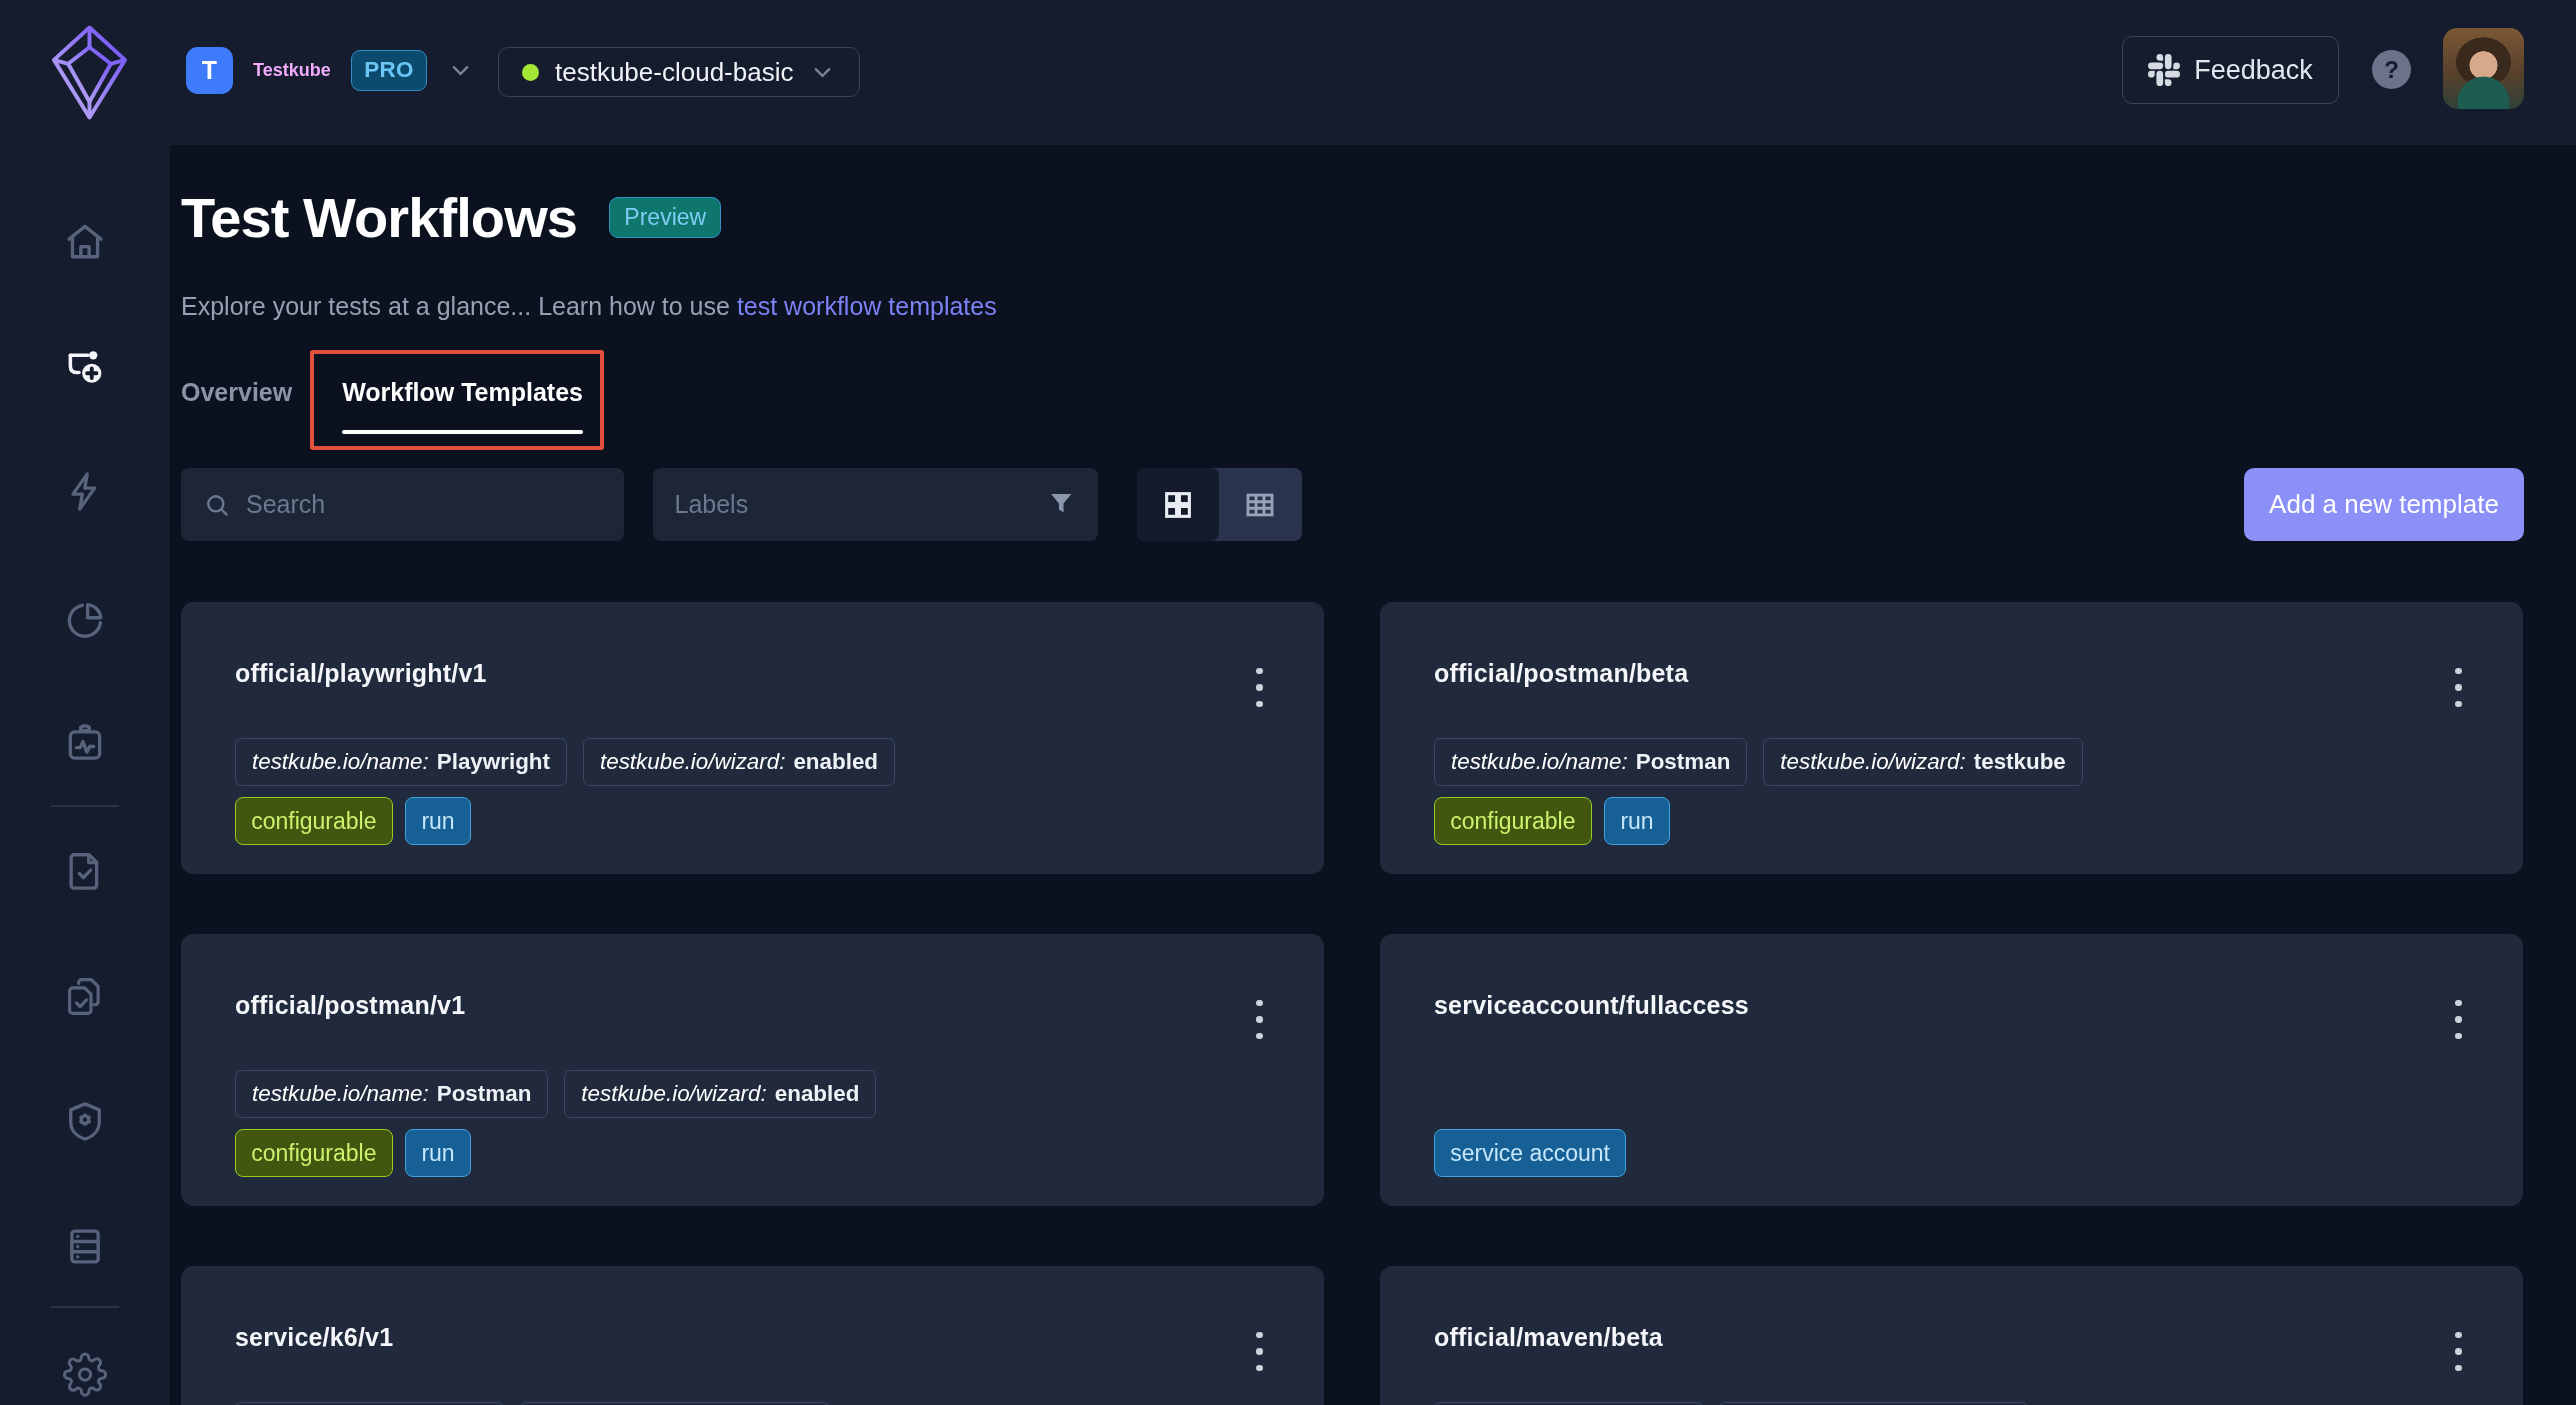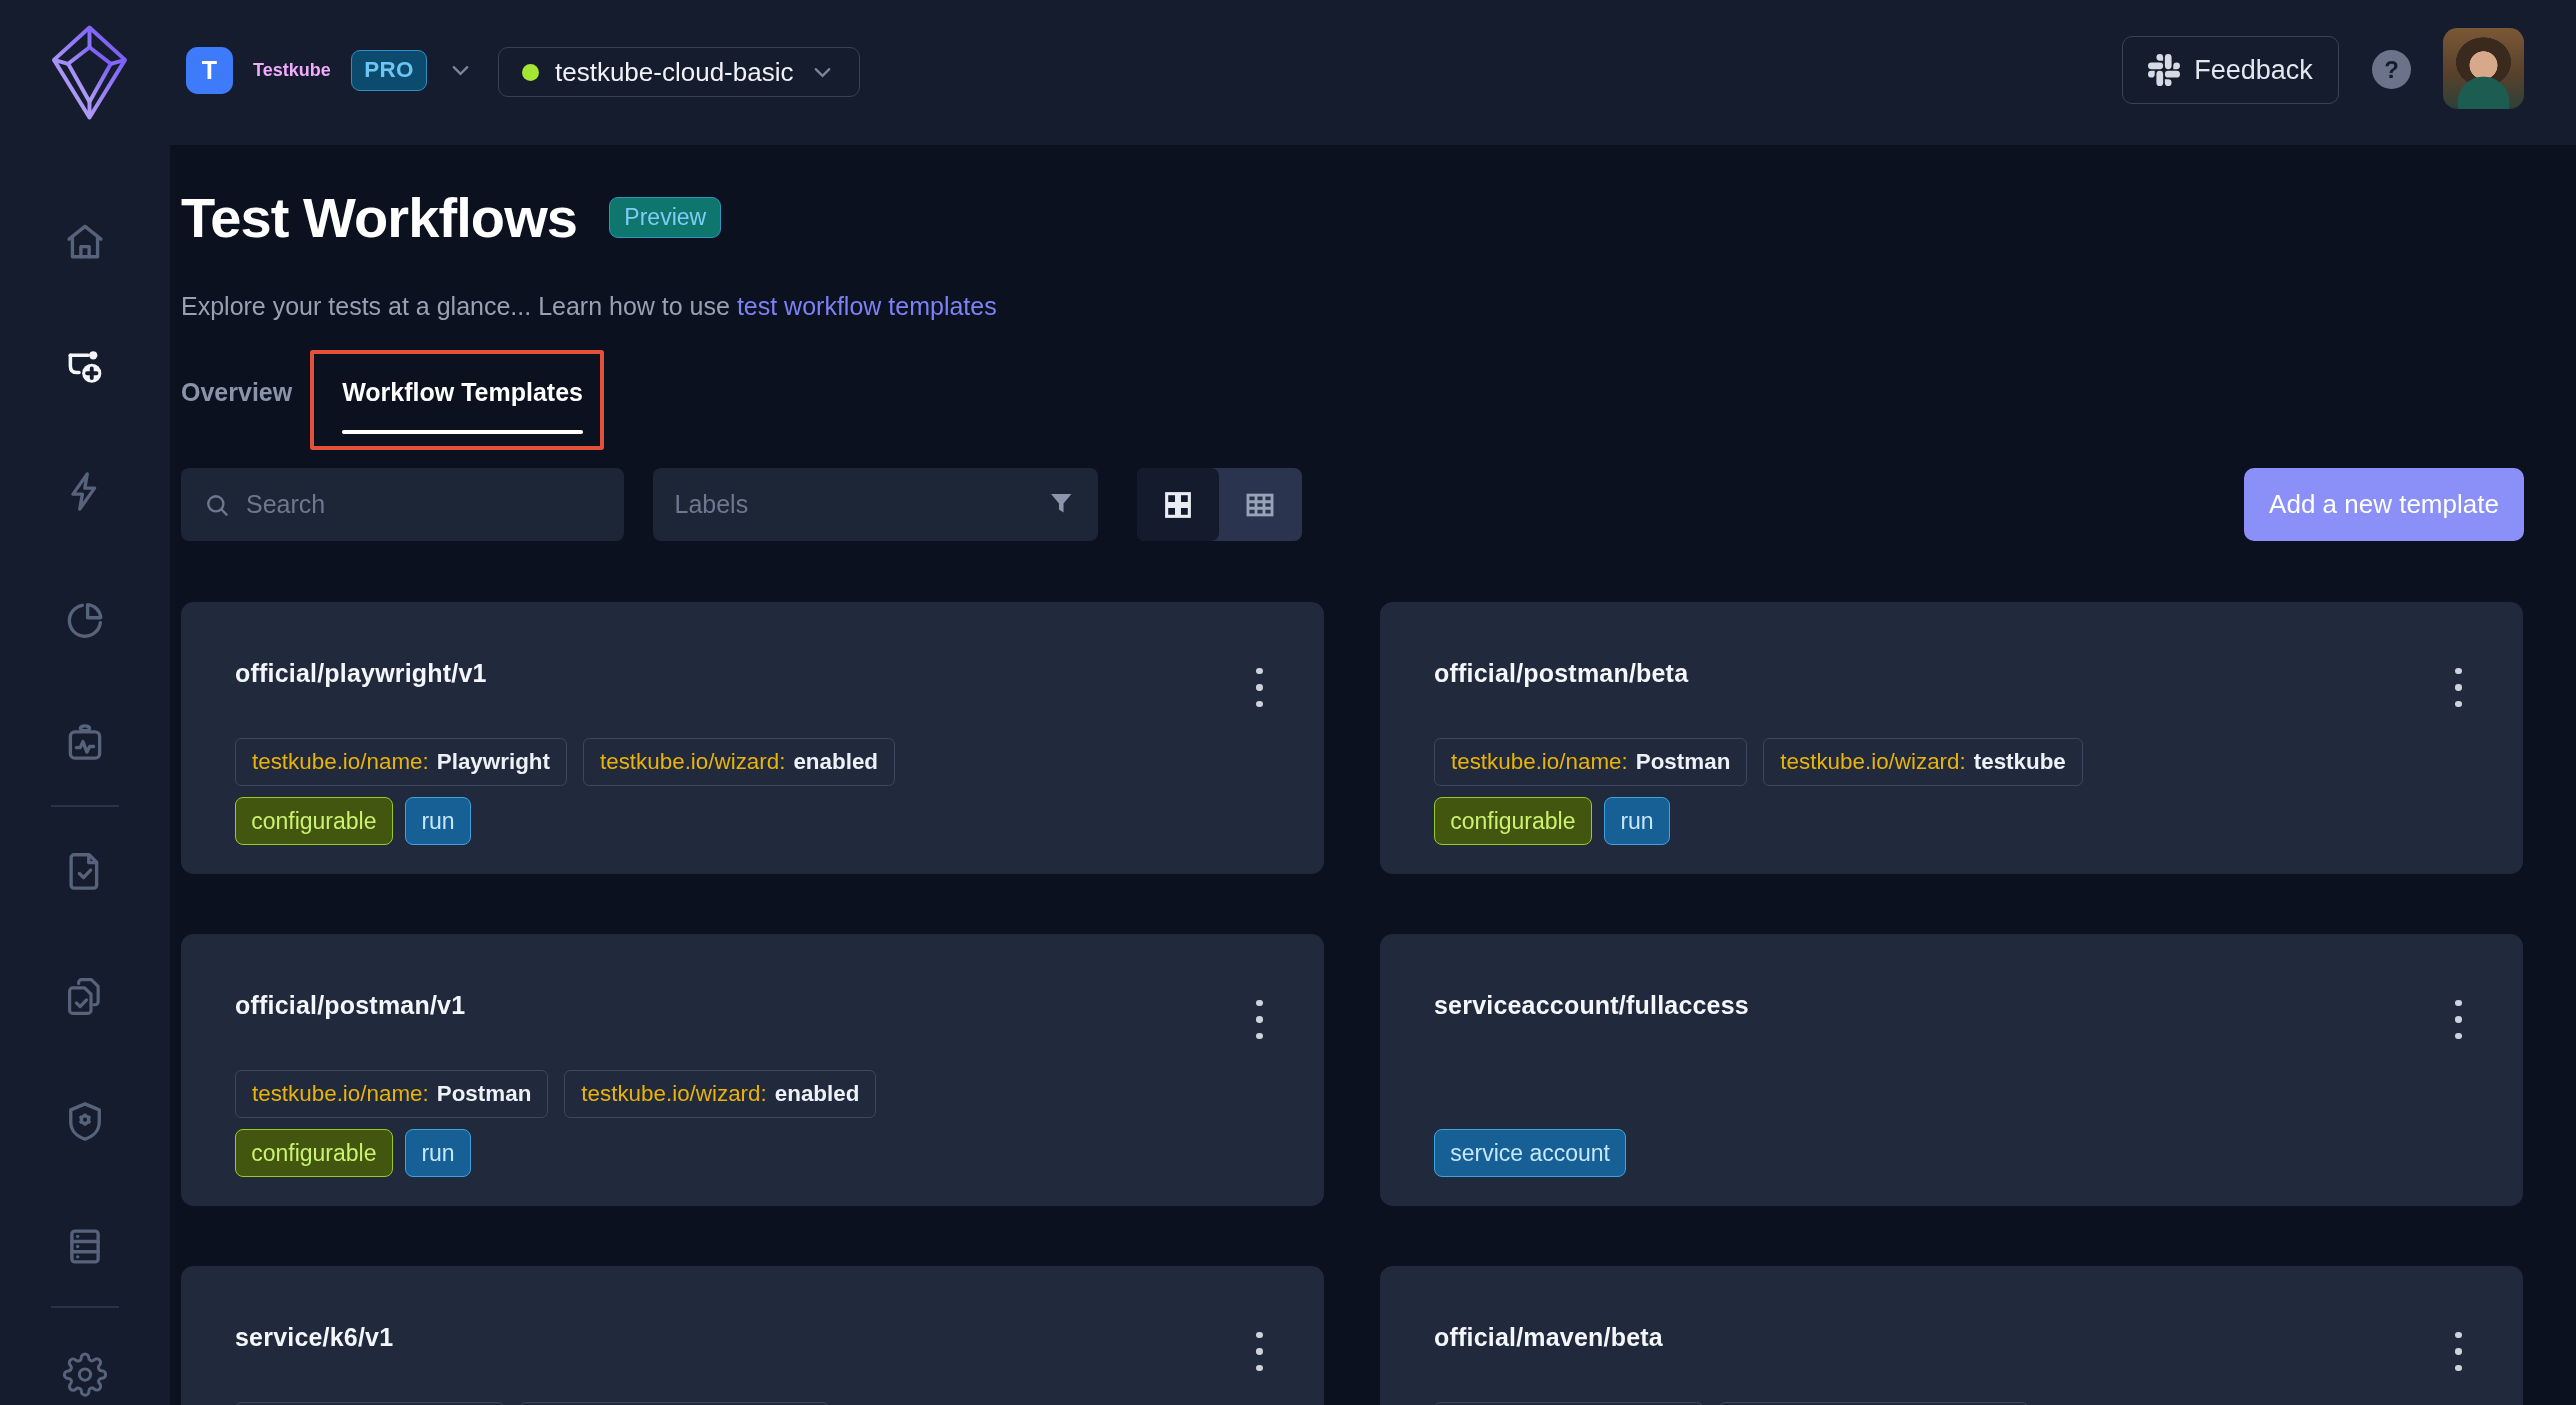--- a/index.html
+++ b/index.html
@@ -62,21 +62,21 @@
   .seg svg{width:34px;height:34px;}
   .add-btn{position:absolute;left:2244px;top:0;width:280px;height:73px;background:#8a90f7;border-radius:10px;color:#fff;font-size:26px;display:flex;align-items:center;justify-content:center;cursor:pointer;}
 
   
   .card{position:absolute;width:1143px;height:272px;background:#202a3c;border-radius:12.5px;cursor:pointer;}
   .card-title{position:absolute;left:54px;top:57px;font-size:25px;font-weight:700;color:#f4f6fa;letter-spacing:0.2px;}
   .kebab{position:absolute;right:45px;top:54px;width:39px;height:63px;display:flex;flex-direction:column;align-items:center;justify-content:center;gap:10px;cursor:pointer;}
   .kebab i{width:6.3px;height:6.3px;border-radius:50%;background:#cdd2dc;display:block;}
   .chip-row{position:absolute;left:54px;top:136px;display:flex;gap:16px;}
   .chip{height:48px;border:1.8px solid #3d4860;border-radius:6.3px;display:flex;align-items:center;padding:0 16px;font-size:22.4px;gap:8px;white-space:nowrap;}
-  .chip .k{color:#eab308;}
+  .chip .k{color:#ffffff;font-style:italic;}
   .chip .v{color:#eef1f6;font-weight:700;}
   .badge-row{position:absolute;left:54px;top:195px;display:flex;gap:12.5px;}
   .badge{height:48px;border-radius:8px;display:flex;align-items:center;padding:0 15.2px;font-size:23px;white-space:nowrap;}
   .badge-green{background:#42560f;border:1.8px solid #97cc22;color:#cbf36f;}
   .badge-blue{background:#166095;border:1.8px solid #3fa3de;color:#c6e7fb;}
 </style>
 </head>
 <body>
 
 <div id="app">

